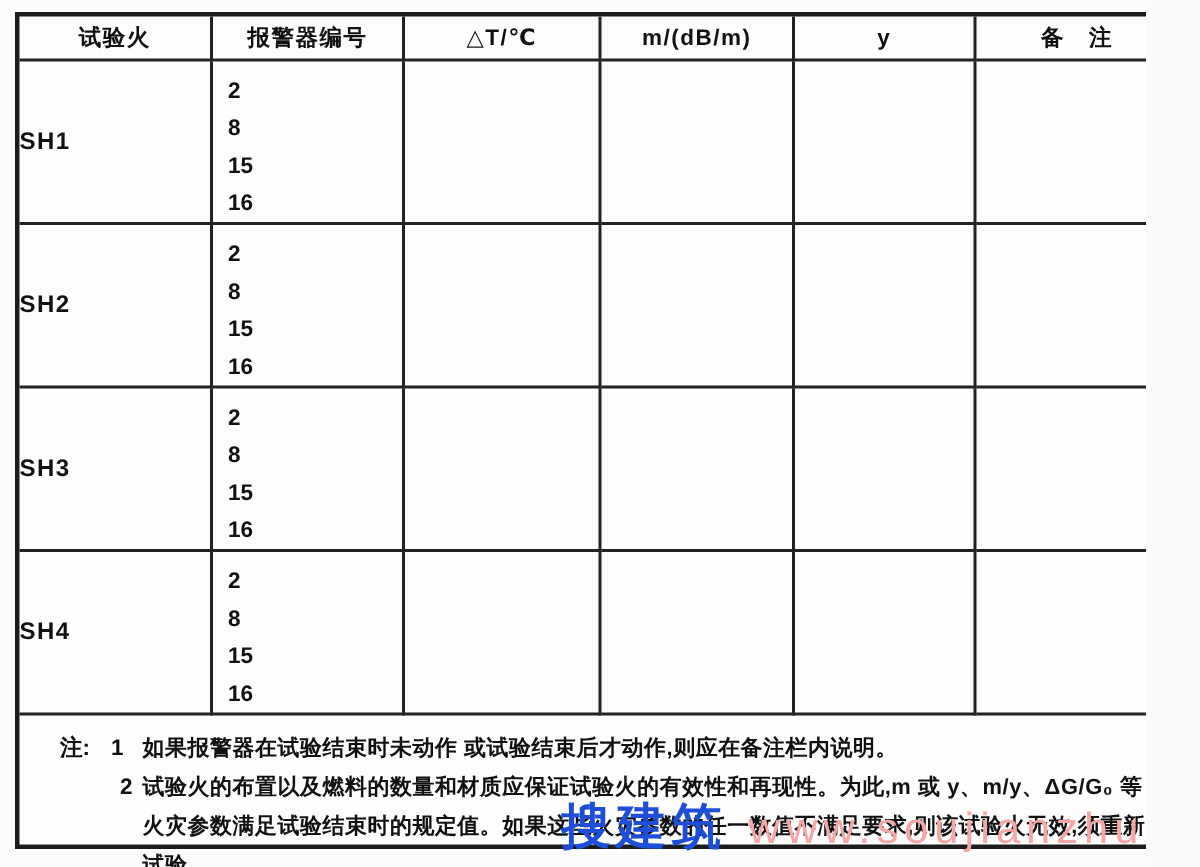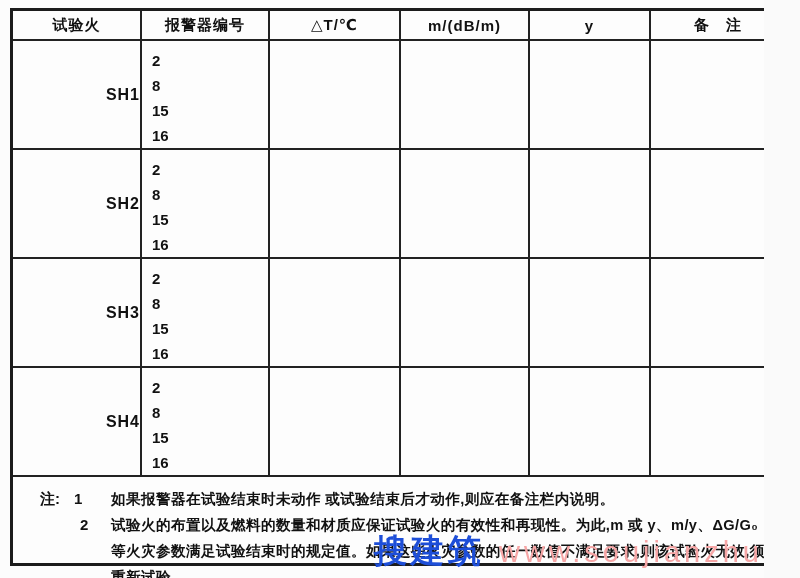--- a/index.html
+++ b/index.html
@@ -43,21 +43,21 @@
     vertical-align: middle;
     letter-spacing: 1px;
   }
   table.grid td { height: 104px; vertical-align: middle; }
   
   table.grid tr th:first-child, table.grid tr td:first-child { border-left: none; }
   table.grid tr th:last-child, table.grid tr td:last-child { border-right: none; margin-left: 37px; }
   table.grid thead th { border-top: none; }
 
   td.fire-cell {
-    text-align: right;
+    text-align: left;
     font-size: 16px;
     font-weight: 600;
     letter-spacing: 1px;
     border-radius: 12px;
   }
   td.det-cell { vertical-align: top; }
   .det-list { padding: 7px 0 0 10px; }
   .det-item {
     font-size: 15px;
     font-weight: 600;
@@ -80,21 +80,21 @@
     width: 16px;
     text-align: left;
     font-size: 15px;
     font-weight: 700;
     line-height: 26px;
     flex: none;
   }
   .note-num.second { padding-left: 6px; box-sizing: border-box; }
   .note-text {
     flex: 1;
-    margin-left: 21px;
+    margin-left: 5px;
     font-size: 14.6px;
     font-weight: 600;
     line-height: 26px;
     letter-spacing: 0.4px;
   }
   .watermark {
     position: absolute;
     left: 374px;
     top: 529px;
     white-space: nowrap;

